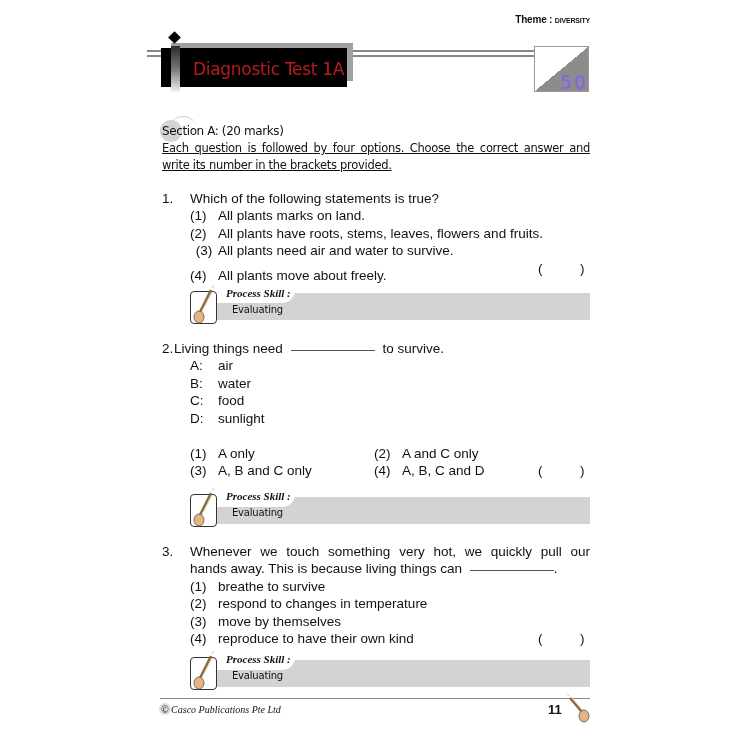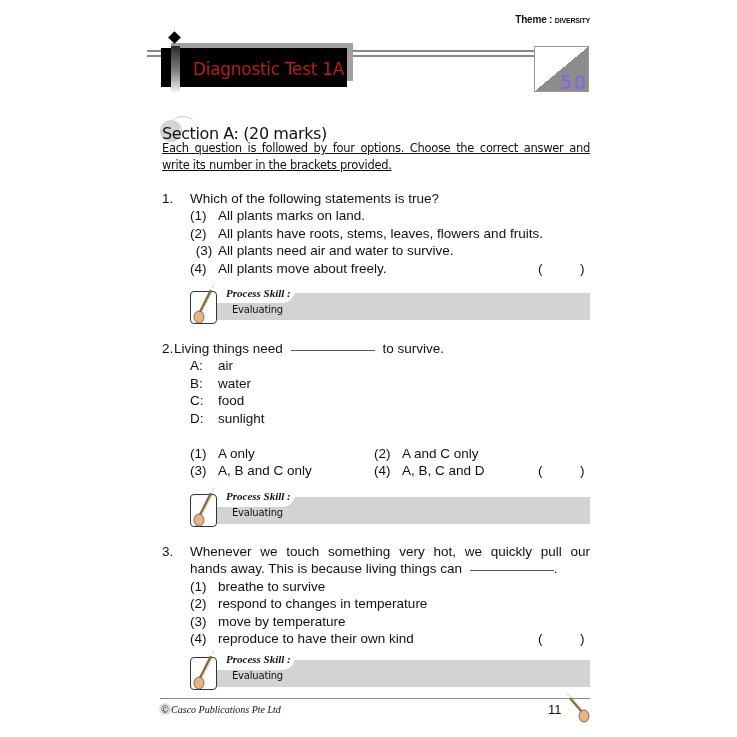--- a/index.html
+++ b/index.html
@@ -17,38 +17,38 @@
   .hdr-box { left:161px; top:48px; width:186px; height:39px; background:#000; }
   .hdr-title { left:193px; top:59px; font-size:17px; color:#b91c1c; font-family:"DejaVu Sans", sans-serif; letter-spacing:-0.3px; }
   .hdr-bar { left:171px; top:46px; width:9px; height:46px; background:linear-gradient(#2a2a2a, #777 50%, #f2f2f2); }
   .hdr-diamond { left:170px; top:33px; width:9px; height:9px; background:#000; transform:rotate(45deg); }
   .score-box { left:534px; top:46px; width:55px; height:46px; border:1px solid #999; background:linear-gradient(to bottom right, #fff 50%, #8c8c8c 50%); box-sizing:border-box; }
   .score-val { left:560px; top:71px; font-size:19px; font-family:"DejaVu Sans", sans-serif; color:#8b5cf6; letter-spacing:2px; }
 
   
   .sec-circle { left:160px; top:120px; width:22px; height:22px; border-radius:50%; background:#d4d4d4; }
   .sec-arc { left:170px; top:116px; width:26px; height:22px; border-radius:50%; border-top:1px solid #ccc; }
-  .sec-title { left:162px; top:124px; font-size:16px; font-family:"DejaVu Sans", sans-serif; letter-spacing:-0.4px; }
+  .sec-title { left:162px; top:124px; font-size:12px; font-family:"DejaVu Sans", sans-serif; letter-spacing:-0.4px; }
   .instr { left:162px; top:140px; width:428px; font-size:11.5px; line-height:17px; font-family:"DejaVu Sans", sans-serif; letter-spacing:-0.3px; text-align:justify;text-decoration:underline; }
   .row { position:absolute; font-size:13.5px; white-space:nowrap; }
   .optnum { display:inline-block; width:28px; }
   .bracket { position:absolute; font-size:13.5px; }
 
   
   .ps-band { height:27px; background:#d3d3d3; }
   .ps-tab { background:#fff; border-radius:0 0 14px 0; height:13px; }
   .ps-label { font-family:"Liberation Serif", serif; font-style:italic; font-weight:bold; font-size:11px; }
   .ps-val { font-family:"DejaVu Sans", sans-serif; font-size:10px; letter-spacing:-0.2px; }
   .ps-icon { width:27px; height:33px; border:1.5px solid #333; border-radius:4px; background:#fff; box-sizing:border-box; overflow:visible; }
 
   
   .foot-line { left:160px; top:698px; width:430px; height:1px; background:#888; }
   .foot-circle { left:159px; top:703px; width:12px; height:12px; border-radius:50%; background:#ddd; }
   .foot-copy { left:161px; top:704px; font-family:"Liberation Serif", serif; font-style:italic; font-size:10px; }
-  .foot-page { left:548px; top:702px; font-size:13px; font-weight:normal; }
+  .foot-page { left:548px; top:702px; font-size:13px; font-weight:bold; }
 </style>
 </head>
 <body>
 
 <div class="abs theme">
   <span>Theme :</span>
   <span class="sc">Diversity</span>
 </div>
 
 <div class="abs hdr-line1"></div>
@@ -65,21 +65,21 @@
 <div class="abs sec-arc"></div>
 <div class="abs sec-title">Section A:  (20 marks)</div>
 <div class="abs instr">Each question is followed by four options. Choose the correct answer and write its number in the brackets provided.</div>
 
 <div>
   <div class="row" style="left:162px; top:191px;">1.</div>
   <div class="row" style="left:190px; top:191px;">Which of the following statements is true?</div>
   <div class="row" style="left:190px; top:208px;"><span class="optnum">(1)</span><span>All plants marks on land.</span></div>
   <div class="row" style="left:190px; top:226px;"><span class="optnum">(2)</span><span>All plants have roots, stems, leaves, flowers and fruits.</span></div>
   <div class="row" style="left:190px; top:243px;text-align:center;"><span class="optnum">(3)</span><span>All plants need air and water to survive.</span></div>
-  <div class="row" style="left:190px; top:261px;"><span class="optnum">(4)</span><span>All plants move about freely.</span></div>
+  <div class="row" style="left:190px; top:268px;"><span class="optnum">(4)</span><span>All plants move about freely.</span></div>
   <div class="bracket" style="left:538px; top:261px; white-space:pre;">(          )</div>
 
   <div class="abs ps-band" style="left:215px; top:293px; width:375px;"></div>
   <div class="abs ps-tab" style="left:215px; top:290px; width:80px;"></div>
   <div class="abs ps-label" style="left:226px; top:287px;">Process Skill :</div>
   <div class="abs ps-val" style="left:232px; top:304px;">Evaluating</div>
   <div class="abs ps-icon" style="left:190px; top:291px;">
     <svg width="30" height="40" viewBox="0 0 30 40" style="position:absolute;left:-2px;top:-8px;">
       <line x1="10" y1="30" x2="22" y2="6" stroke="#8a6a40" stroke-width="2.5"></line>
       <line x1="12" y1="29" x2="23" y2="8" stroke="#d9c29c" stroke-width="1"></line>
@@ -123,21 +123,21 @@
 
 <div>
   <div class="row" style="left:162px; top:544px;">3.</div>
   <div class="row" style="left:190px; top:544px; width:400px; text-align:justify; text-align-last:justify;">Whenever we touch something very hot, we quickly pull our</div>
   <div class="row" style="left:190px; top:561px;">
     <span>hands away. This is because living things can</span>
     <span style="display:inline-block; width:84px; border-bottom:1px solid #555; margin-left:4px; vertical-align:2px;"></span><span>.</span>
   </div>
   <div class="row" style="left:190px; top:579px;"><span class="optnum">(1)</span><span>breathe to survive</span></div>
   <div class="row" style="left:190px; top:596px;"><span class="optnum">(2)</span><span>respond to changes in temperature</span></div>
-  <div class="row" style="left:190px; top:614px;"><span class="optnum">(3)</span><span>move by temperature</span></div>
+  <div class="row" style="left:190px; top:614px;"><span class="optnum">(3)</span><span>move by themselves</span></div>
   <div class="row" style="left:190px; top:631px;"><span class="optnum">(4)</span><span>reproduce to have their own kind</span></div>
   <div class="bracket" style="left:538px; top:631px; white-space:pre;">(          )</div>
 
   <div class="abs ps-band" style="left:215px; top:660px; width:375px;"></div>
   <div class="abs ps-tab" style="left:215px; top:657px; width:80px;"></div>
   <div class="abs ps-label" style="left:226px; top:653px;">Process Skill :</div>
   <div class="abs ps-val" style="left:232px; top:670px;">Evaluating</div>
   <div class="abs ps-icon" style="left:190px; top:657px;">
     <svg width="30" height="40" viewBox="0 0 30 40" style="position:absolute;left:-2px;top:-8px;">
       <line x1="10" y1="30" x2="22" y2="6" stroke="#8a6a40" stroke-width="2.5"></line>

